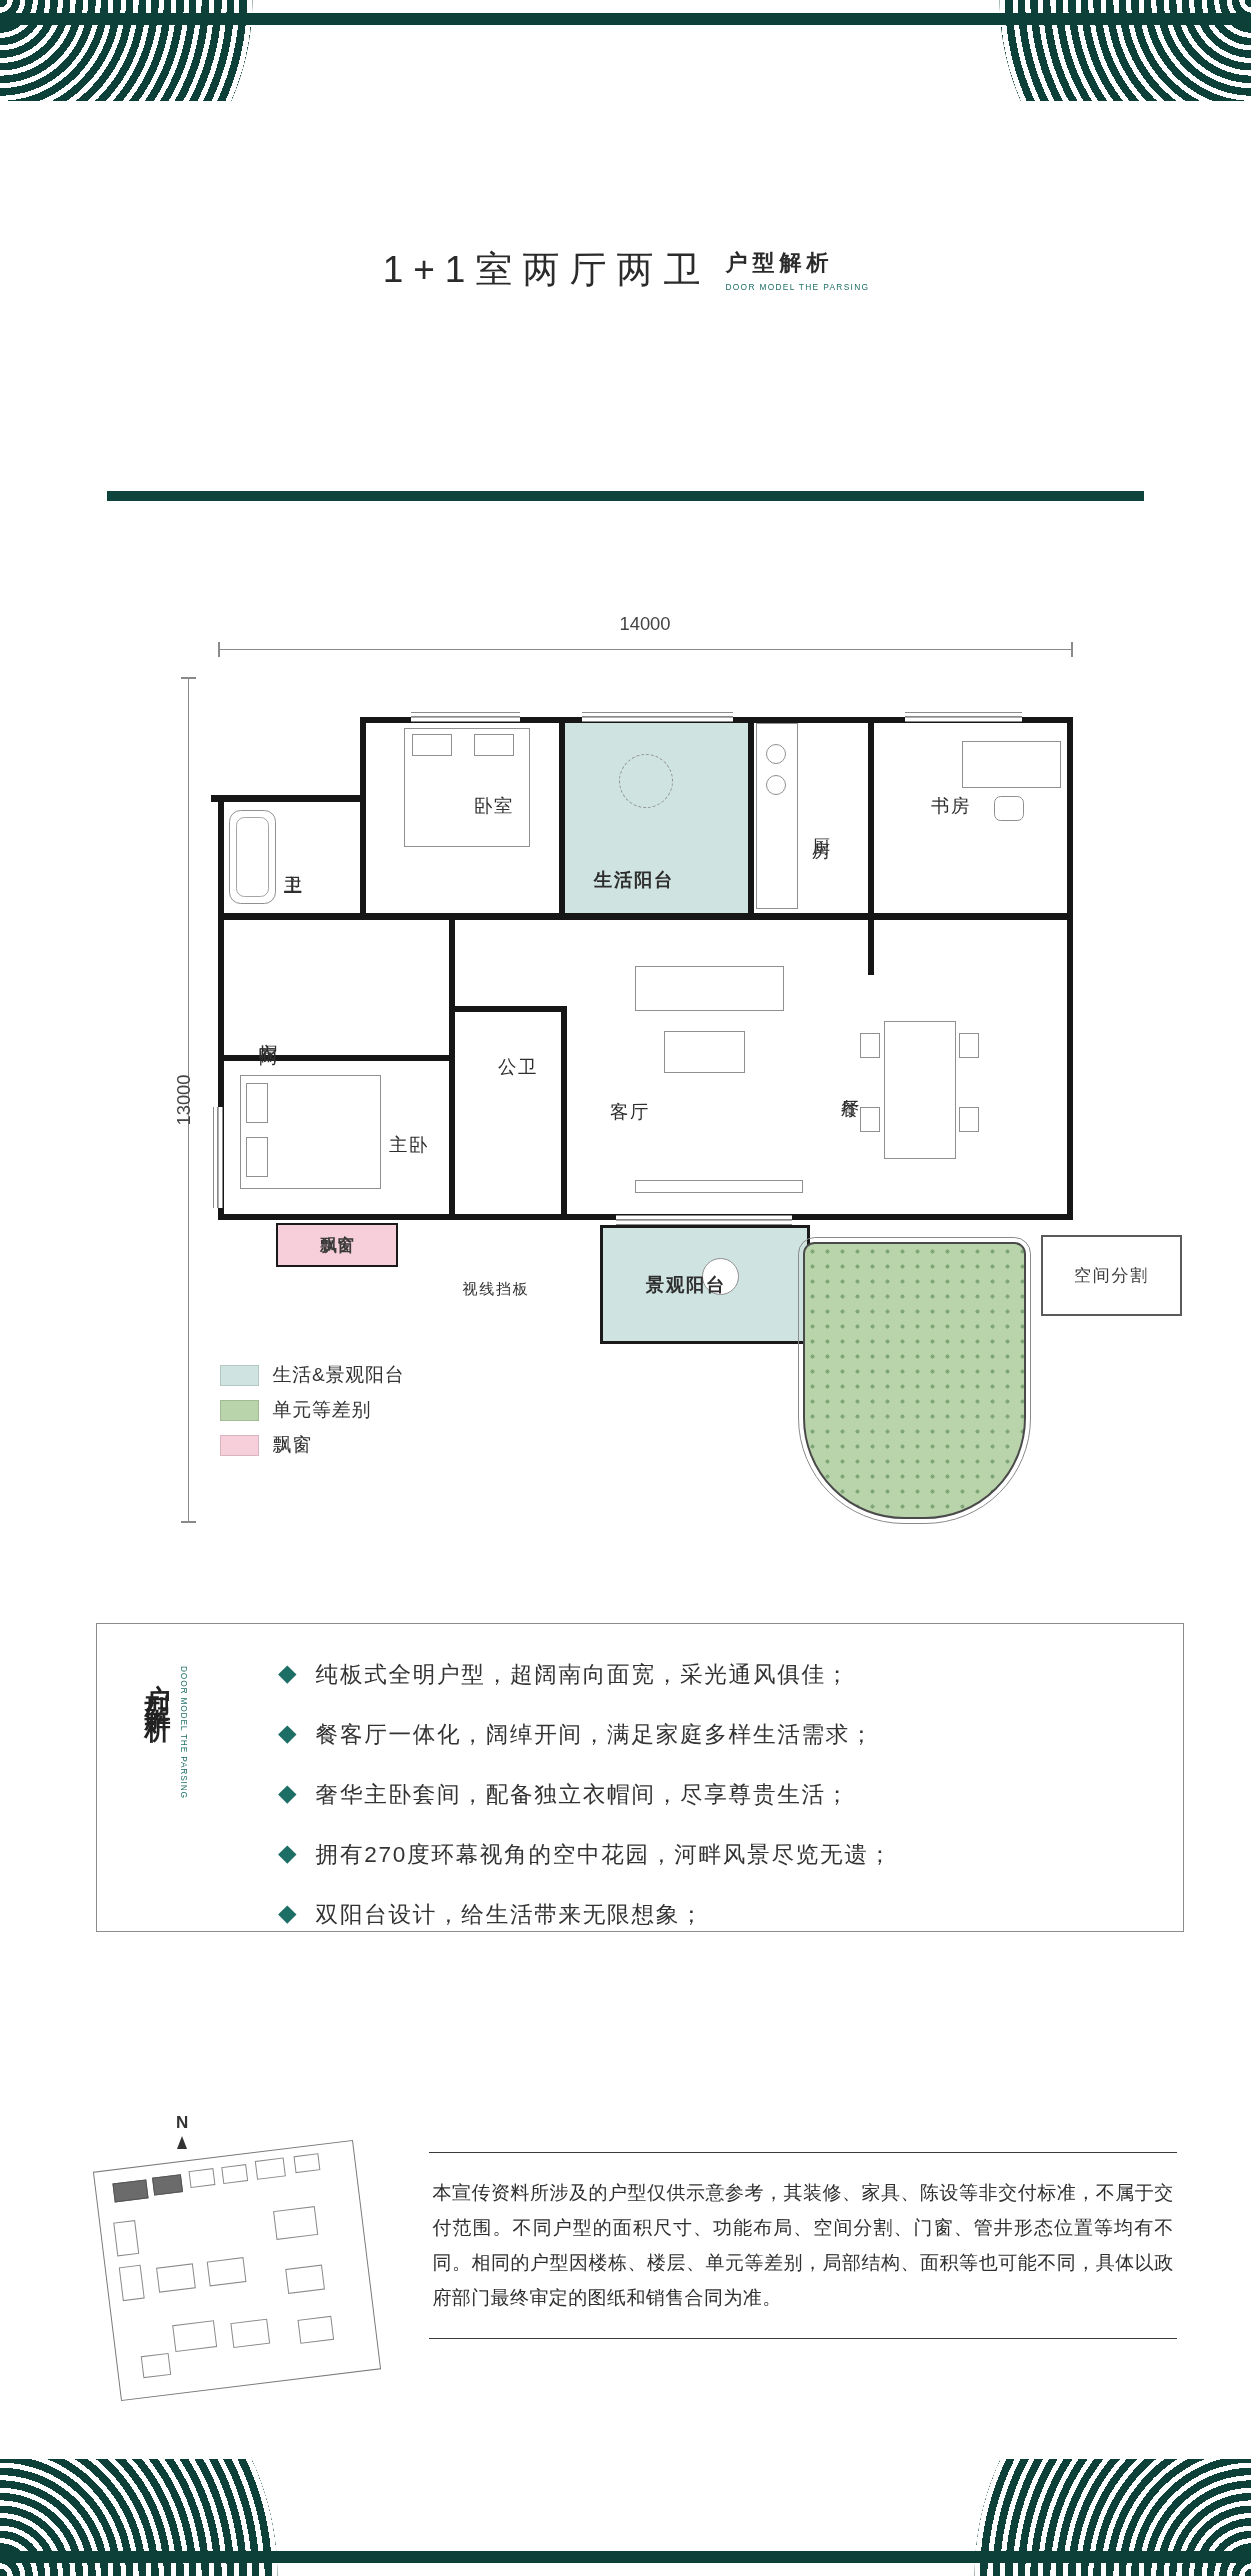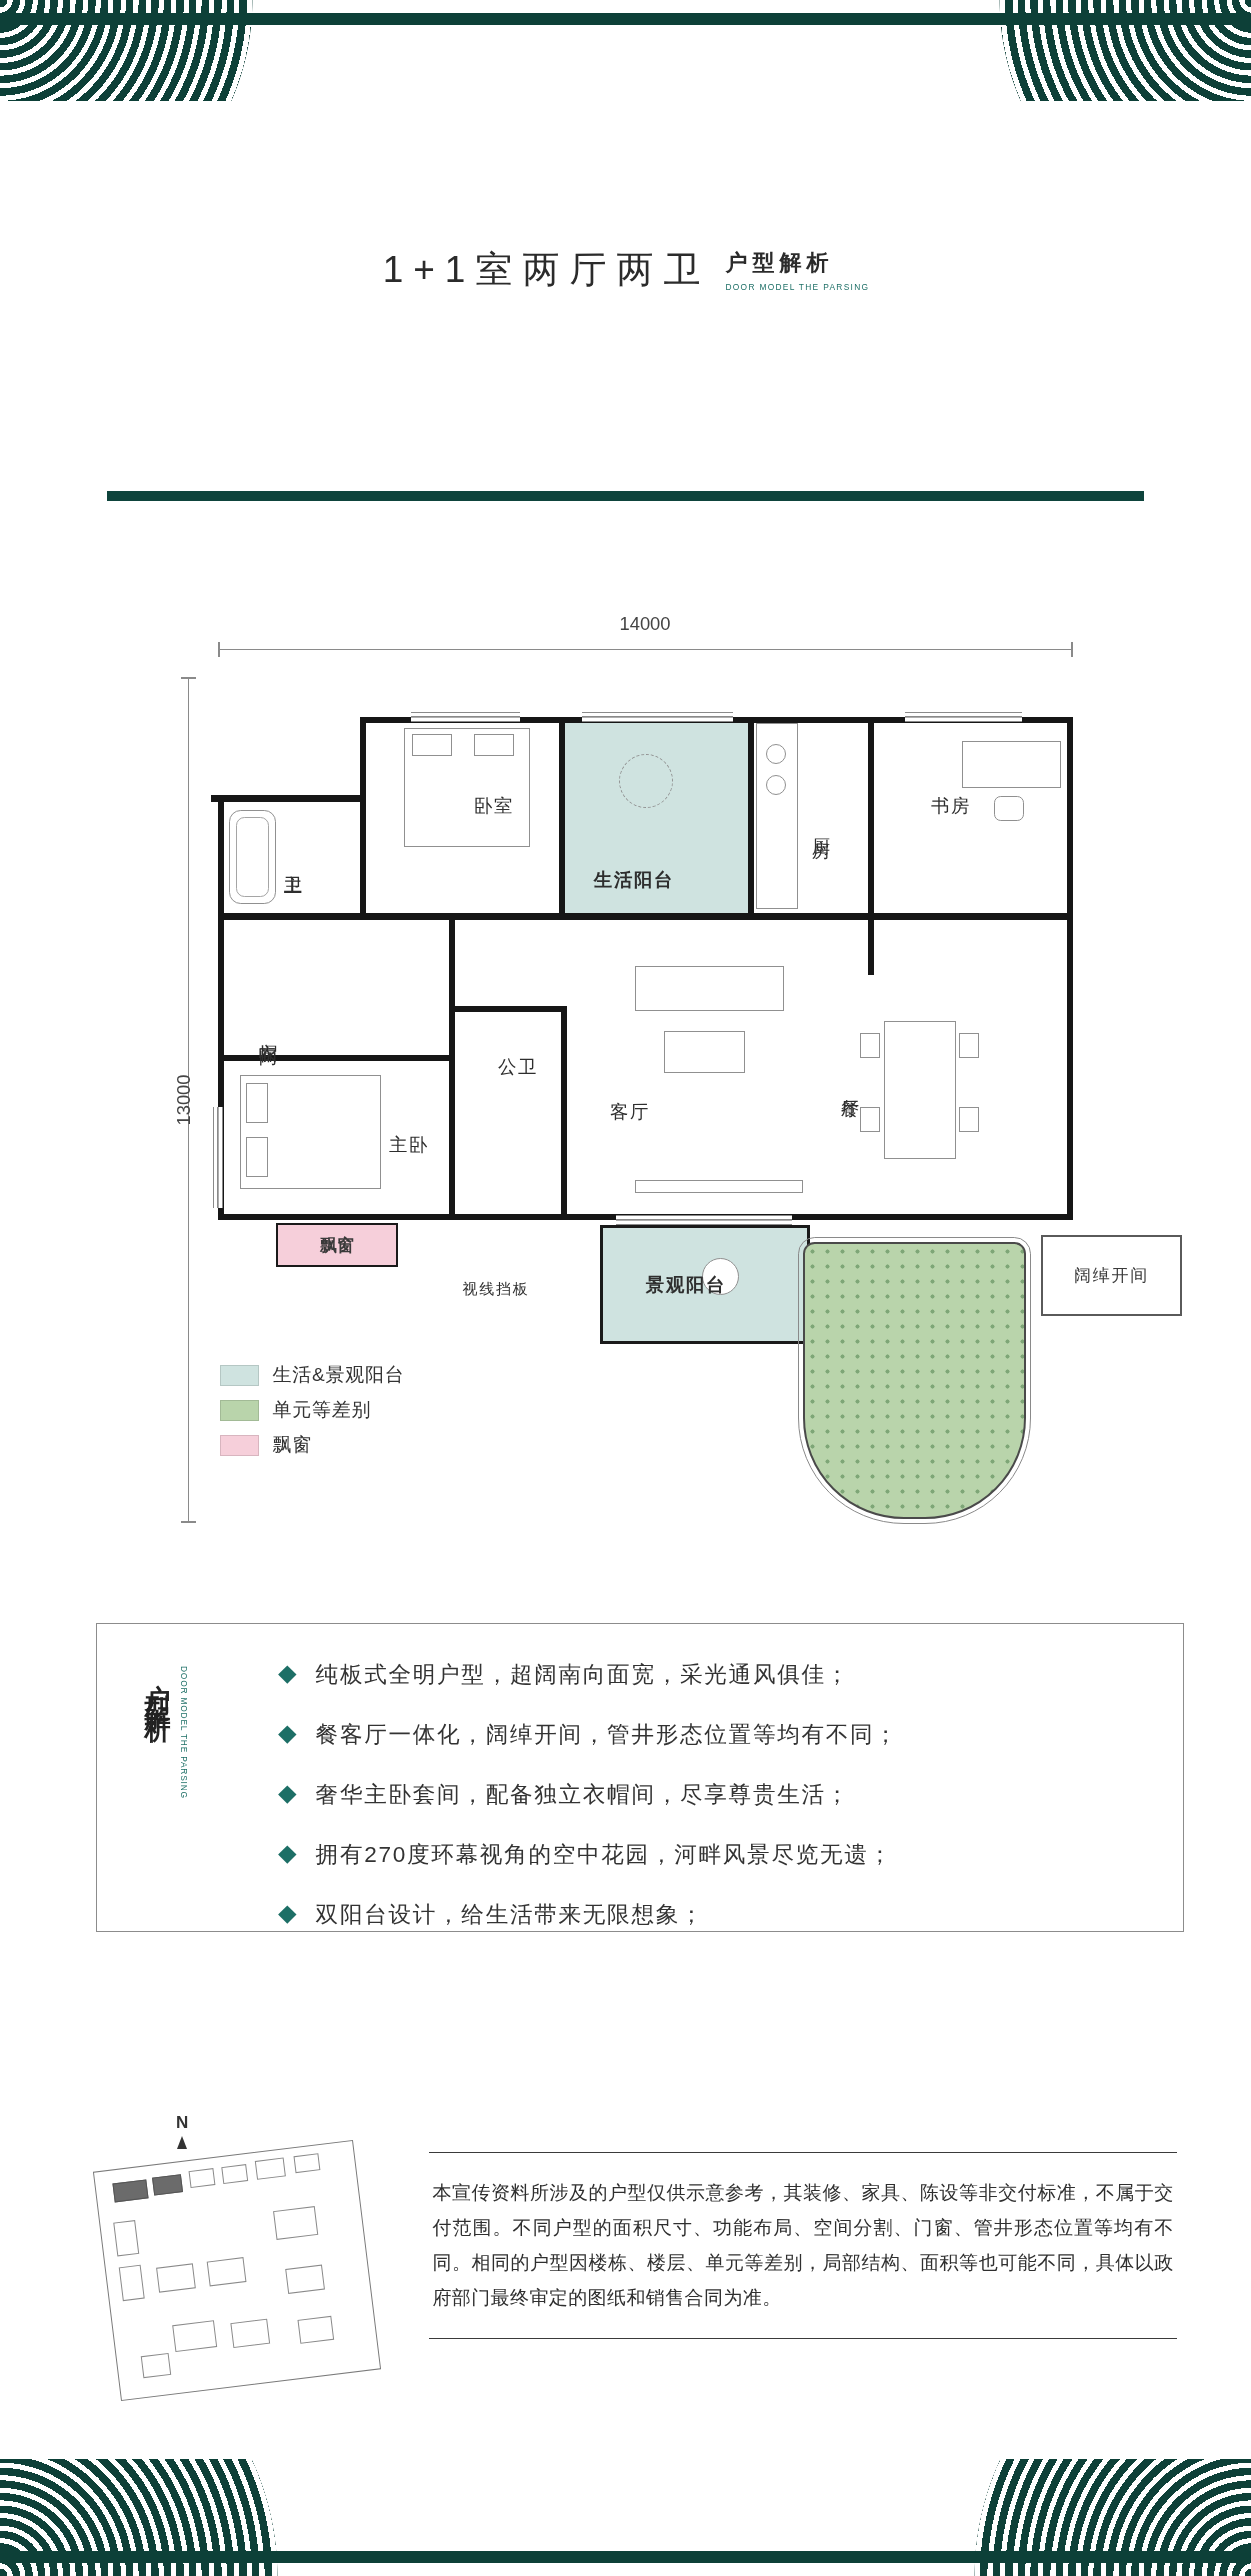--- a/index.html
+++ b/index.html
@@ -194,21 +194,21 @@
     <div class="furn" style="left:800px; top:396px; width:20px; height:25px;"></div>
     <div class="furn" style="left:800px; top:470px; width:20px; height:25px;"></div>
     <div class="furn dashed round" style="left:460px; top:117px; width:54px; height:54px;"></div>
 
     <div class="bay" style="background:#f6cfda;">
       <span>飘窗</span>
     </div>
     <div class="vbalcony" style="background:#cfe3e0;"></div>
     <div class="furn round" style="left:543px; top:621px; width:37px; height:37px; z-index:3;"></div>
     <div class="equip">
-      <span>阔绰开间</span>
+      <span>空间分割</span>
     </div>
     <div class="garden" style="background-color:#b9d4ab;"></div>
 
     <div class="rlabel v" style="left:134px; top:225px;">主卫</div>
     <div class="rlabel" style="left:335px; top:168px;">卧室</div>
     <div class="rlabel" style="left:475px; top:242px; font-weight:700;">生活阳台</div>
     <div class="rlabel v" style="left:662px; top:188px;">厨房</div>
     <div class="rlabel" style="left:792px; top:168px;">书房</div>
     <div class="rlabel v" style="left:109px; top:394px;">衣帽间</div>
     <div class="rlabel" style="left:250px; top:507px;">主卧</div>
@@ -237,21 +237,21 @@
   <div class="analysis">
     <div class="an-title">户型解析</div>
     <div class="an-title-en">DOOR MODEL THE PARSING</div>
     <div class="points">
       <div class="point">
         <div class="diamond"></div>
         <div class="point-text">纯板式全明户型，超阔南向面宽，采光通风俱佳；</div>
       </div>
       <div class="point">
         <div class="diamond"></div>
-        <div class="point-text">餐客厅一体化，阔绰开间，管井形态位置等均有不同；</div>
+        <div class="point-text">餐客厅一体化，阔绰开间，满足家庭多样生活需求；</div>
       </div>
       <div class="point">
         <div class="diamond"></div>
         <div class="point-text">奢华主卧套间，配备独立衣帽间，尽享尊贵生活；</div>
       </div>
       <div class="point">
         <div class="diamond"></div>
         <div class="point-text">拥有270度环幕视角的空中花园，河畔风景尽览无遗；</div>
       </div>
       <div class="point">

